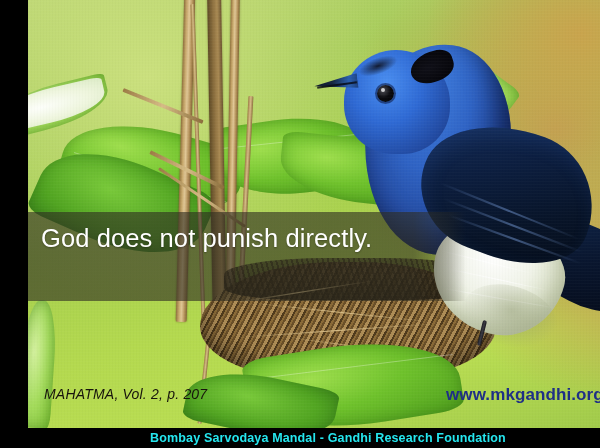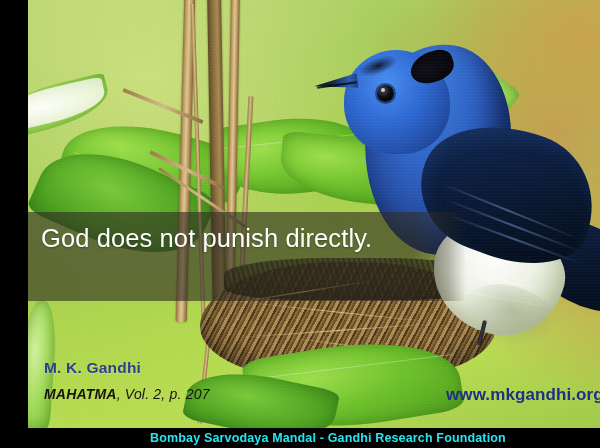--- a/index.html
+++ b/index.html
@@ -269,21 +269,21 @@
   .attrib-source {
     position: absolute;
     left: 16px;
     top: 386px;
     font-size: 14px;
     font-style: italic;
     color: #17140c;
     letter-spacing: .2px;
   }
   .attrib-source .work {
-    font-weight: 700;
+    font-weight: 400;
     font-style: italic;
   }
 
   
   .site-url {
     position: absolute;
     left: 418px;
     top: 385px;
     font-size: 17px;
     font-weight: 700;
@@ -382,21 +382,20 @@
     </div>
 
     <div class="photo-grain"></div>
   </div>
 
   <div class="quote-band"></div>
   <div class="quote-text">
     <span class="quote-line">God does not punish directly.</span>
   </div>
 
-  <div class="attrib-name">M. K. Gandhi</div>
   <div class="attrib-source">
     <span class="work">MAHATMA</span><span>, Vol. 2, p. 207</span>
   </div>
 
   <div class="site-url">www.mkgandhi.org</div>
 
   <div class="footer-bar"></div>
   <div class="footer-text">Bombay Sarvodaya Mandal - Gandhi Research Foundation</div>
 
 </div>

